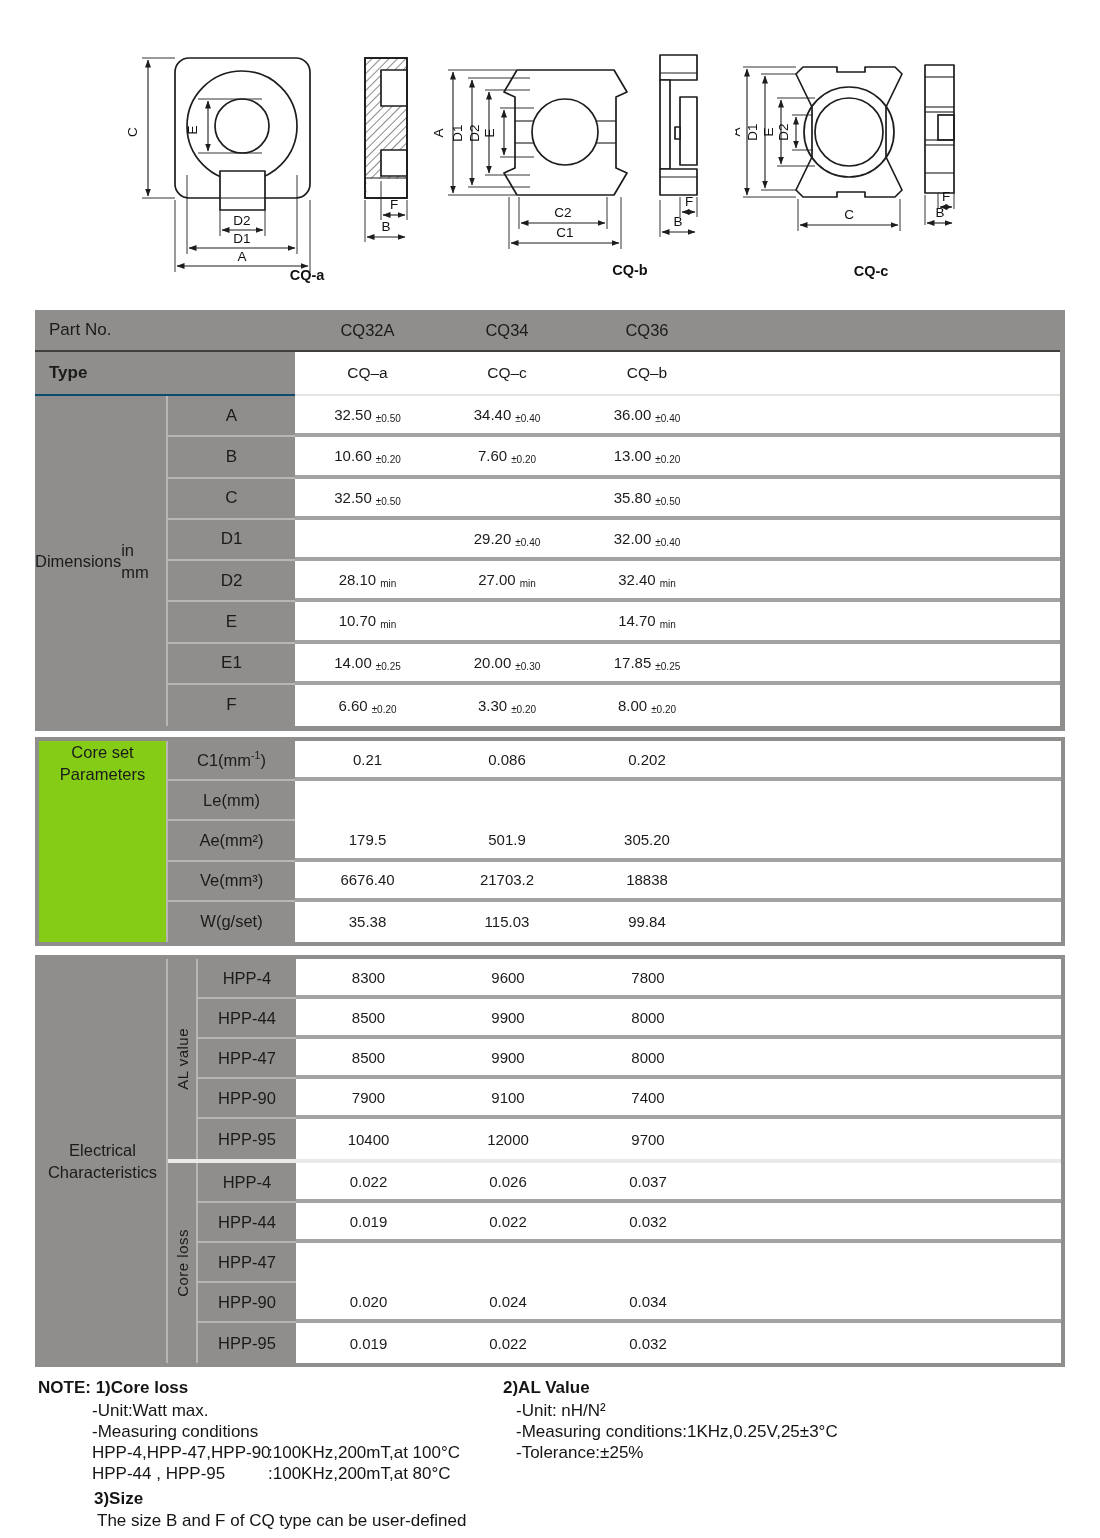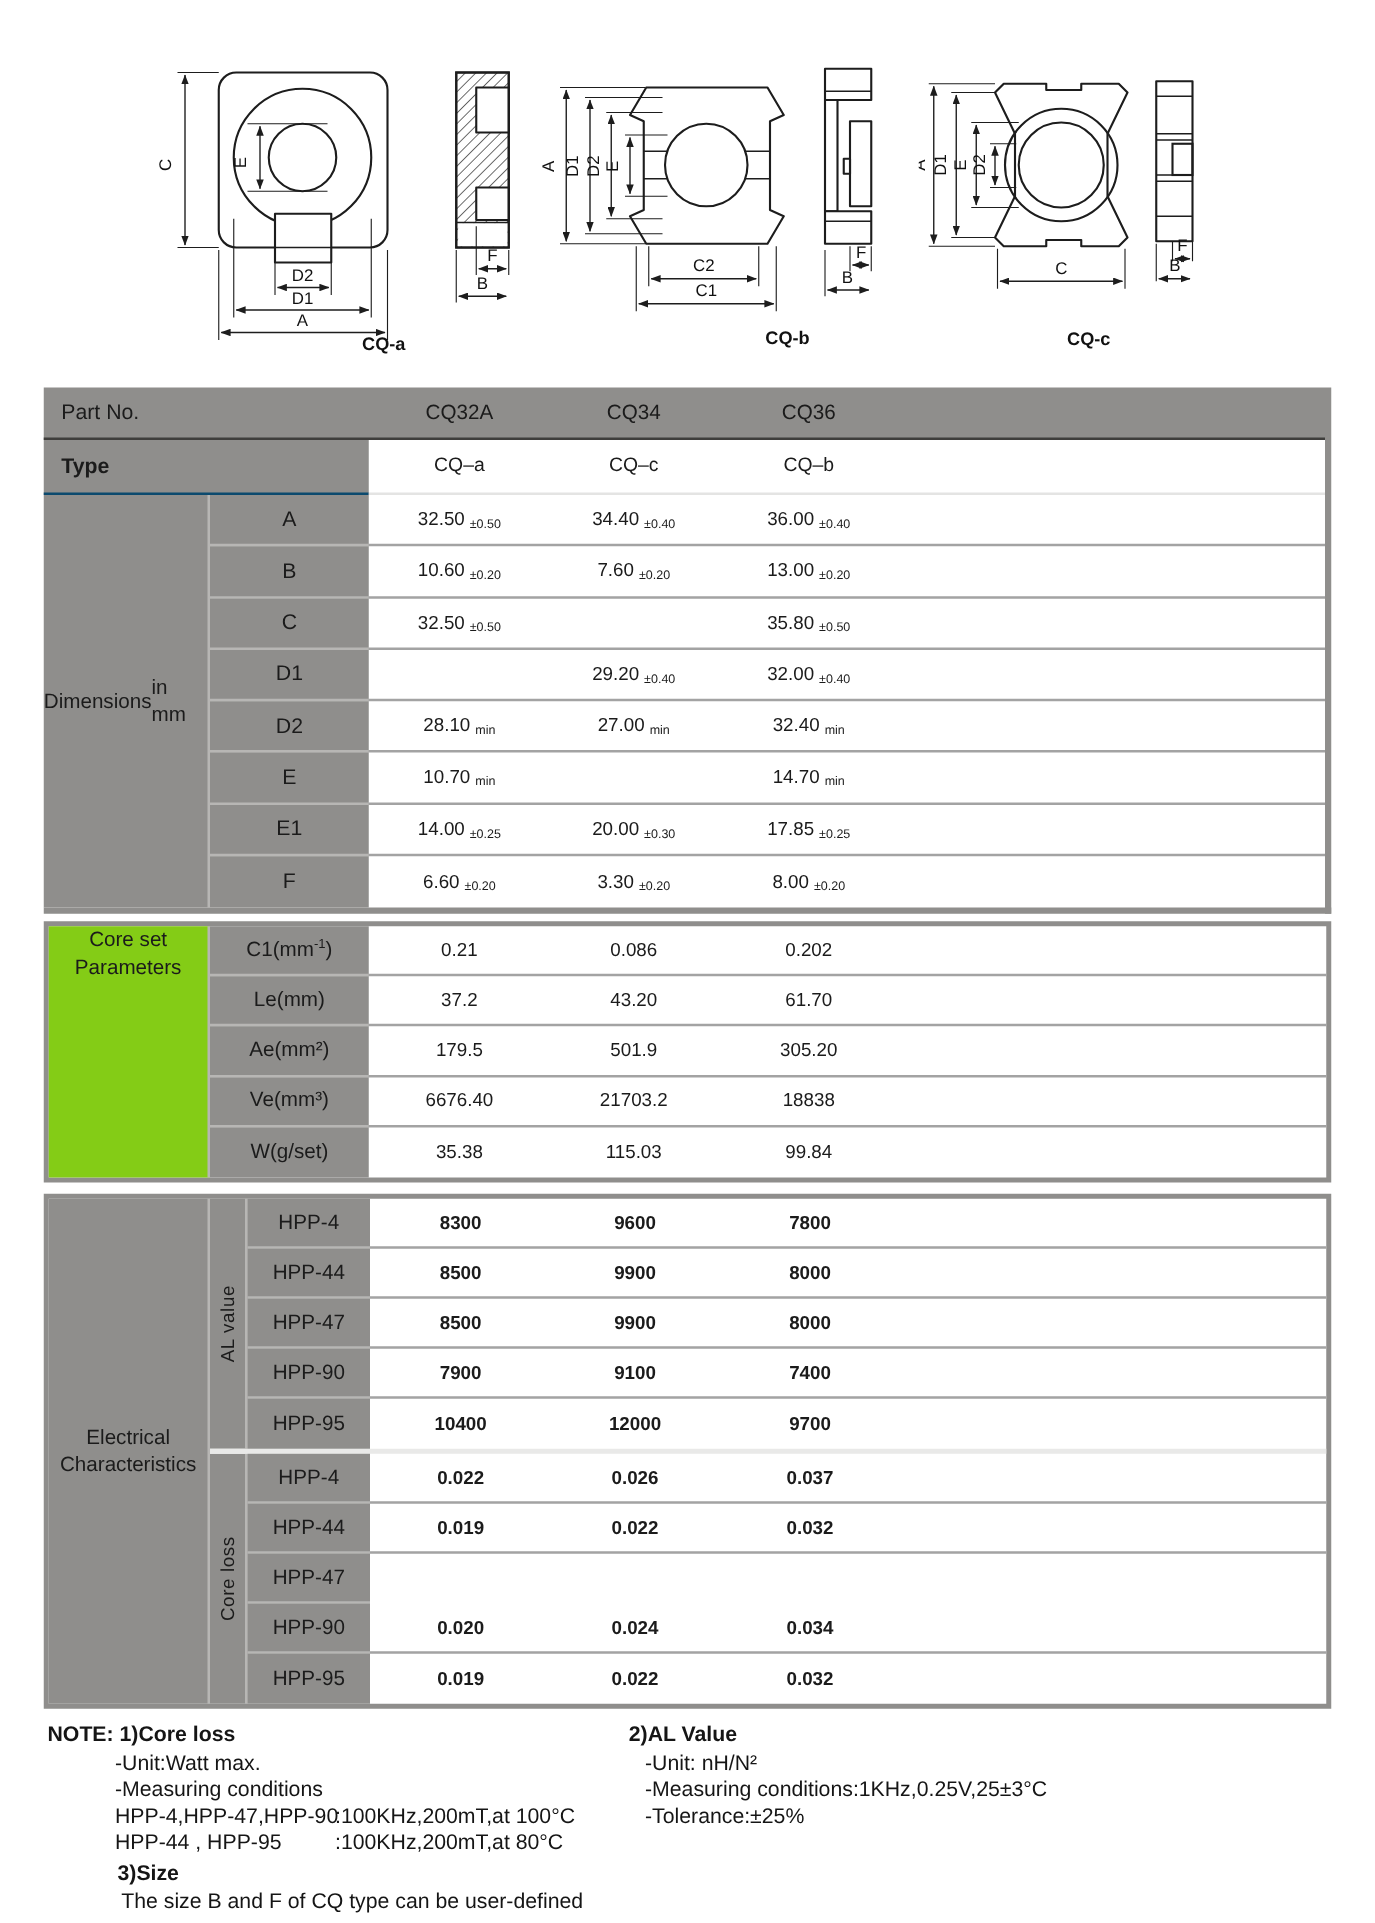--- a/index.html
+++ b/index.html
@@ -39,21 +39,21 @@
   .vc.w3{width:146px;}
   .pv{font-size:16.5px;}
   .tv{font-size:15.5px;}
 
   .dimgroup{grid-column:1;grid-row:3/11;background:#8f8e8c;display:flex;flex-direction:row;
             align-items:center;justify-content:center;font-size:16.5px;line-height:22px;
             border-right:2px solid #b7b6b4;}
   .sublabel{grid-column:2;background:#8f8e8c;display:flex;align-items:center;justify-content:center;
             font-size:17px;border-bottom:2px solid #b7b6b4;}
   .sublabel.last{border-bottom:none;}
-  .vrow{grid-column:3;display:flex;border-bottom:2px solid #a3a3a3;}
+  .vrow{grid-column:3;display:flex;border-bottom:4px solid #a3a3a3;}
   .vrow.last{border-bottom:none;}
   .num{font-size:15px;}
   .tol{font-size:10px;margin-left:4px;transform:translateY(4px);}
   .sup{font-size:10.5px;position:relative;top:-5px;}
 
   .coregroup{grid-column:1;grid-row:1/6;background:#84cc16;display:flex;flex-direction:column;
              align-items:center;justify-content:flex-start;font-size:16.5px;line-height:22px;
              border-right:2px solid #b7b6b4;}
   .b2 .sublabel{font-size:16.5px;}
   .b2 .vrow{grid-column:3;}
@@ -62,21 +62,21 @@
              align-items:center;justify-content:center;font-size:16.5px;line-height:22px;
              border-right:2px solid #b7b6b4;text-align:center;}
   .rot{grid-column:2;background:#8f8e8c;display:flex;align-items:center;justify-content:center;
        border-right:2px solid #b7b6b4;}
   .rot span{writing-mode:vertical-rl;transform:rotate(180deg);font-size:15px;letter-spacing:0.5px;}
   .rot.al{grid-row:1/6;}
   .rot.cl{grid-row:7/12;}
   .hpp{grid-column:3;background:#8f8e8c;display:flex;align-items:center;justify-content:center;
        font-size:16.5px;border-bottom:2px solid #b7b6b4;}
   .hpp.last{border-bottom:none;}
-  .b3 .vrow{grid-column:4;font-weight:bold;}
+  .b3 .vrow{grid-column:4;}
   .gaprow{grid-column:2/5;grid-row:6;background:#e9e9e8;}
 
   
   .note{position:absolute;font-size:17px;color:#151515;white-space:nowrap;}
   .note b{font-weight:bold;}
   .condrow{display:flex;}
   .condleft{width:176px;}
 </style>
 </head>
 <body>
@@ -418,31 +418,20 @@
         </div>
       <div class="vc w3">
           <span class="num">0.202</span>
         </div>
     </div>
     <div class="sublabel" style="grid-row:2;grid-column:2">
       <span>Le(mm)</span>
         <sup class="sup"></sup>
         <span></span>
     </div>
-    <div class="vrow" style="grid-row:2">
-      <div class="vc w1">
-          <span class="num">37.2</span>
-        </div>
-      <div class="vc w2">
-          <span class="num">43.20</span>
-        </div>
-      <div class="vc w3">
-          <span class="num">61.70</span>
-        </div>
-    </div>
     <div class="sublabel" style="grid-row:3;grid-column:2">
       <span>Ae(mm²)</span>
         <sup class="sup"></sup>
         <span></span>
     </div>
     <div class="vrow" style="grid-row:3">
       <div class="vc w1">
           <span class="num">179.5</span>
         </div>
       <div class="vc w2">

